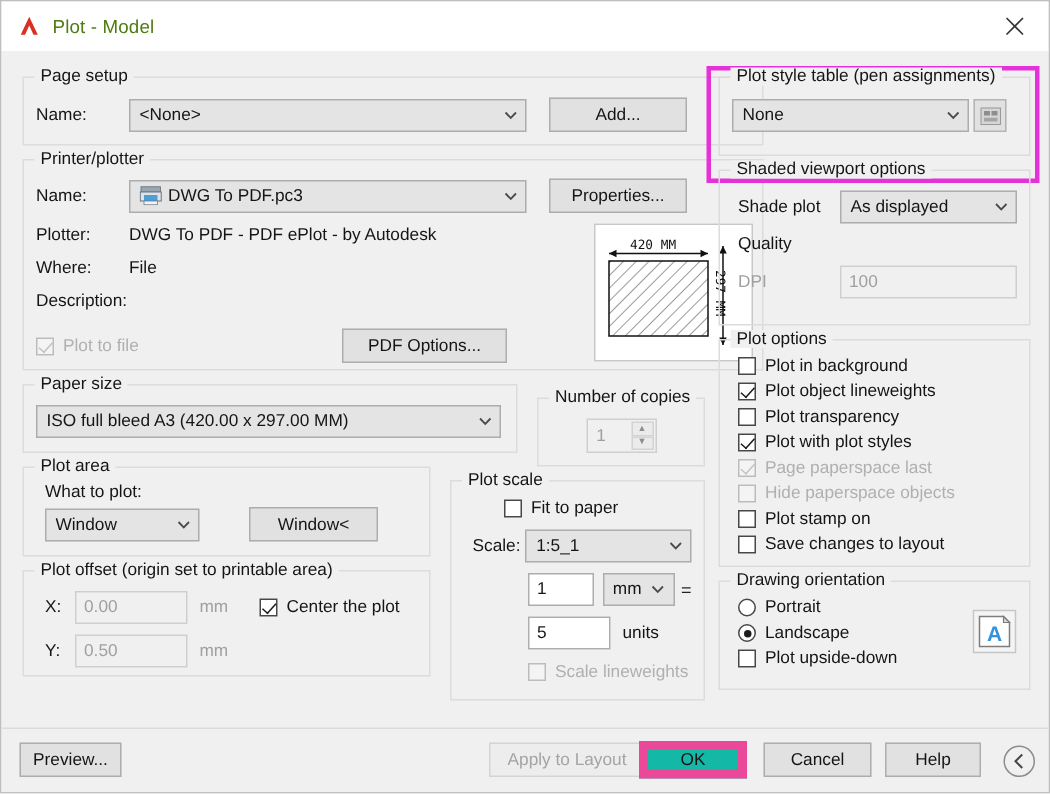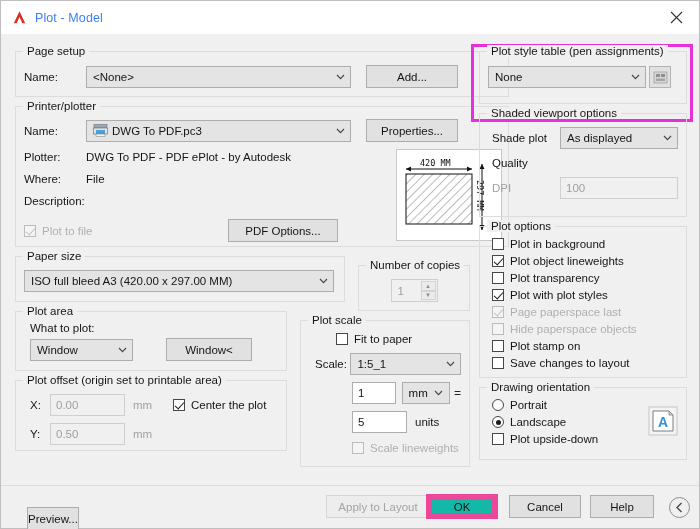--- a/index.html
+++ b/index.html
@@ -31,21 +31,21 @@
   }
   .app-logo {
     width: 17px; height: 17px;
     position: relative;
     margin-right: 7px;
     flex: 0 0 auto;
   }
   .app-logo svg { display:block; }
   .title-text {
     font-size: 12.5px;
-    color: #3b82f6;
+    color: #4d7c0f;
     letter-spacing: .1px;
   }
   .close-btn {
     position: absolute; right: 0; top: 0;
     width: 45px; height: 33px;
     display: flex; align-items: center; justify-content: center;
     color: #303030; font-size: 15px;
     cursor: default;
   }
   .close-btn svg { display:block; }
@@ -565,21 +565,21 @@
             <path d="M21 5 L21 9 L25 9 Z" fill="#d9d9d9" stroke="#7d7d7d" stroke-width="0.8"></path>
             <text x="15" y="21" text-anchor="middle" font-family="Liberation Sans, sans-serif" font-size="14" font-weight="bold" fill="#2f93e0">A</text>
           </svg>
         </div>
       </div>
 
     </div>
   </div>
 
   <div class="footer">
-    <div class="btn" style="left:26px;width:52px;margin-top:12px;">Preview...</div>
+    <div class="btn" style="left:12px;width:68px;">Preview...</div>
     <div class="btn dis" style="left:325px;width:104px;">Apply to Layout</div>
     <div class="btn default" style="left:425px;width:72px;top:8px;height:25px;">OK</div>
     <div class="btn" style="left:508px;width:72px;">Cancel</div>
     <div class="btn" style="left:589px;width:64px;">Help</div>
     <div class="circ-btn">
       <svg width="9" height="11" viewBox="0 0 9 11">
         <path d="M6.5 1 L2 5.5 L6.5 10" stroke="#4a4a4a" stroke-width="1.4" fill="none"></path>
       </svg>
     </div>
   </div>

